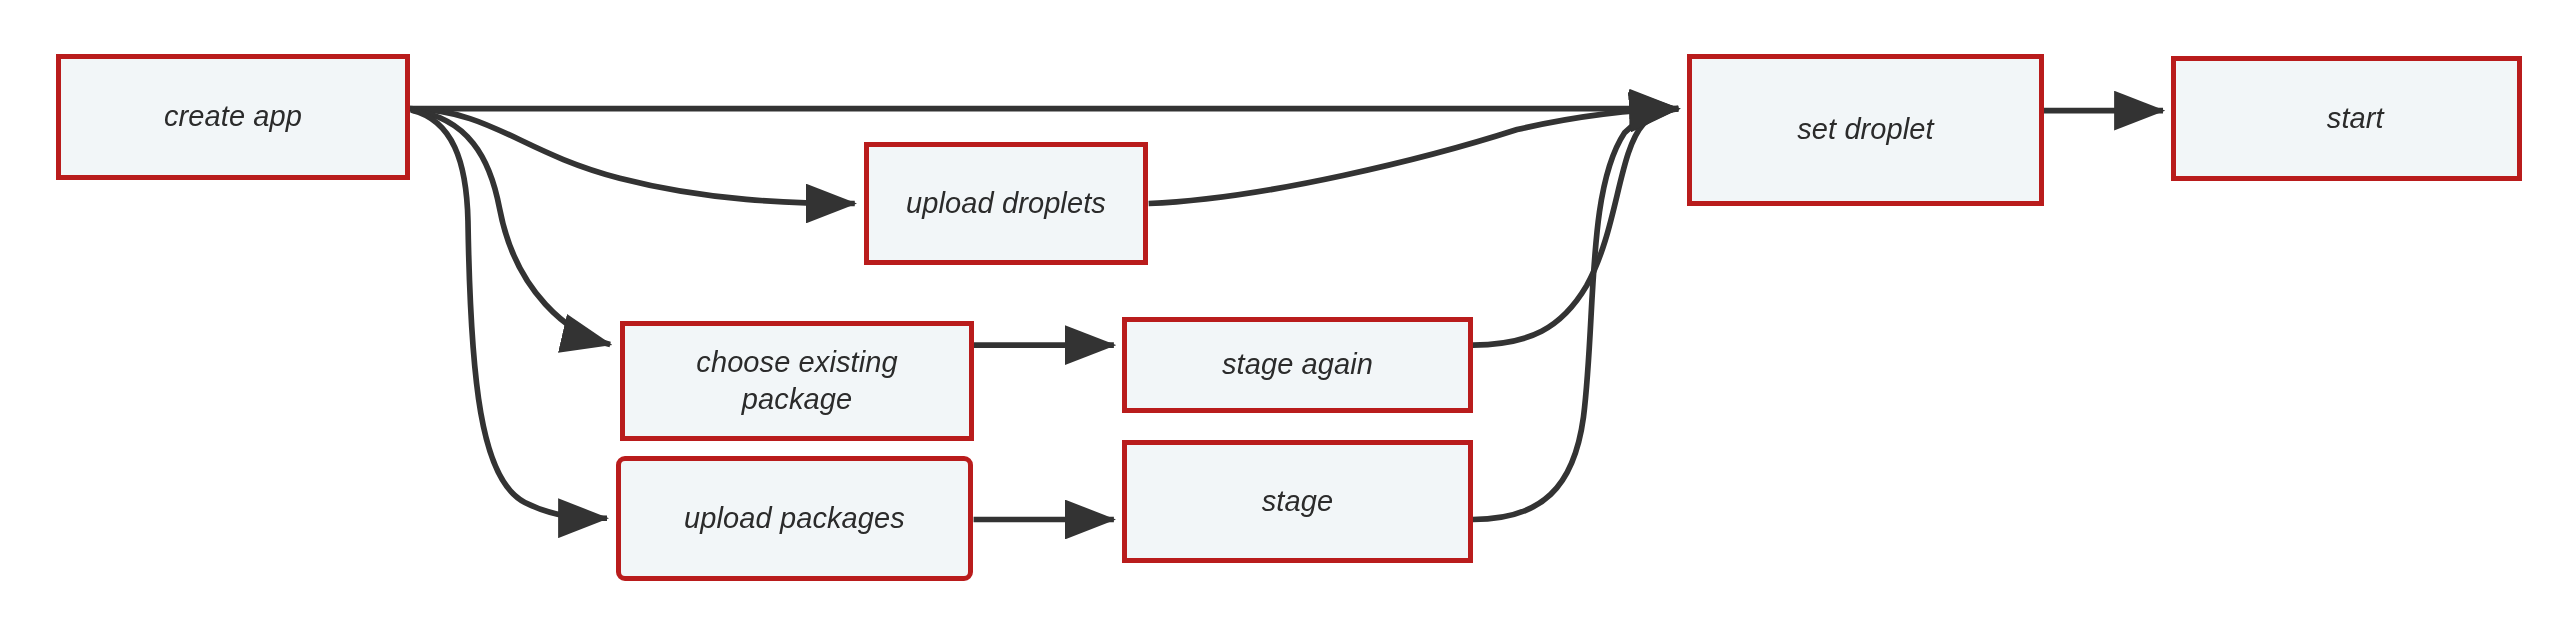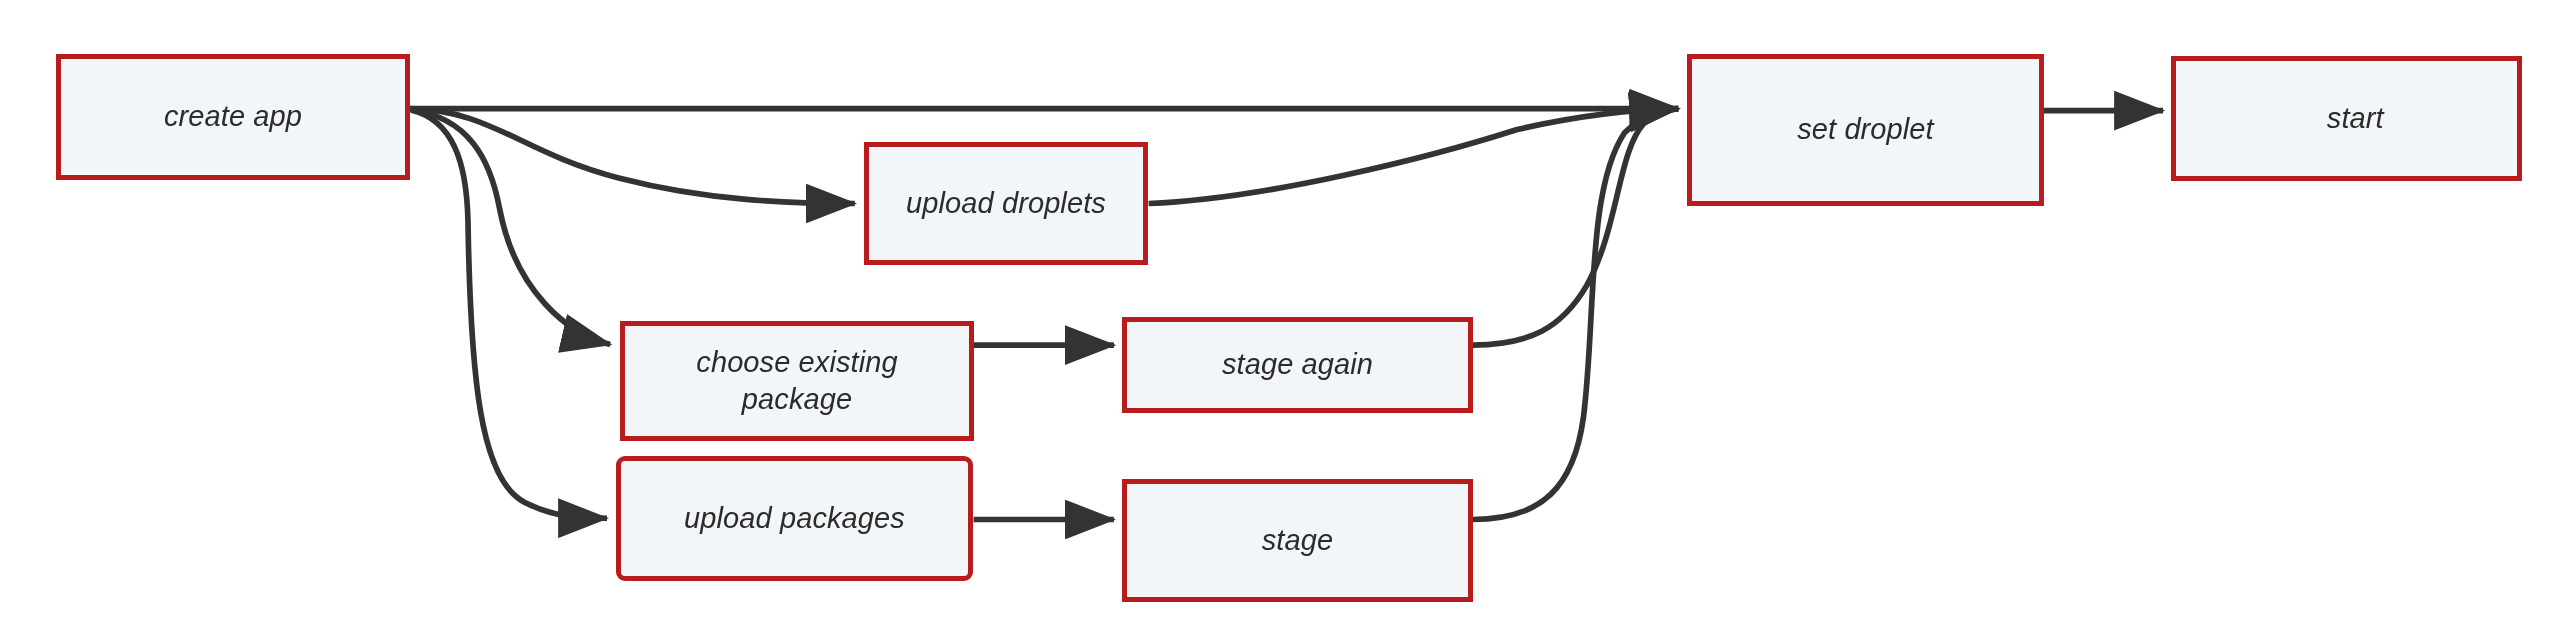--- a/index.html
+++ b/index.html
@@ -97,21 +97,21 @@
   </div>
 
   <div class="node" style="left:1122px; top:284px; width:351px; height:96px;margin-top:33px;">
     <span class="node-label">stage again</span>
   </div>
 
   <div class="node" style="left:616px; top:456px; width:357px; height:125px;border-radius:9px;">
     <span class="node-label">upload packages</span>
   </div>
 
-  <div class="node" style="left:1122px; top:479px; width:351px; height:123px;">
+  <div class="node" style="left:1122px; top:440px; width:351px; height:123px;">
     <span class="node-label">stage</span>
   </div>
 
   <div class="node" style="left:1687px; top:54px; width:357px; height:152px;">
     <span class="node-label">set droplet</span>
   </div>
 
   <div class="node" style="left:2171px; top:56px; width:351px; height:125px;padding-left:29px;">
     <span class="node-label">start</span>
   </div>

